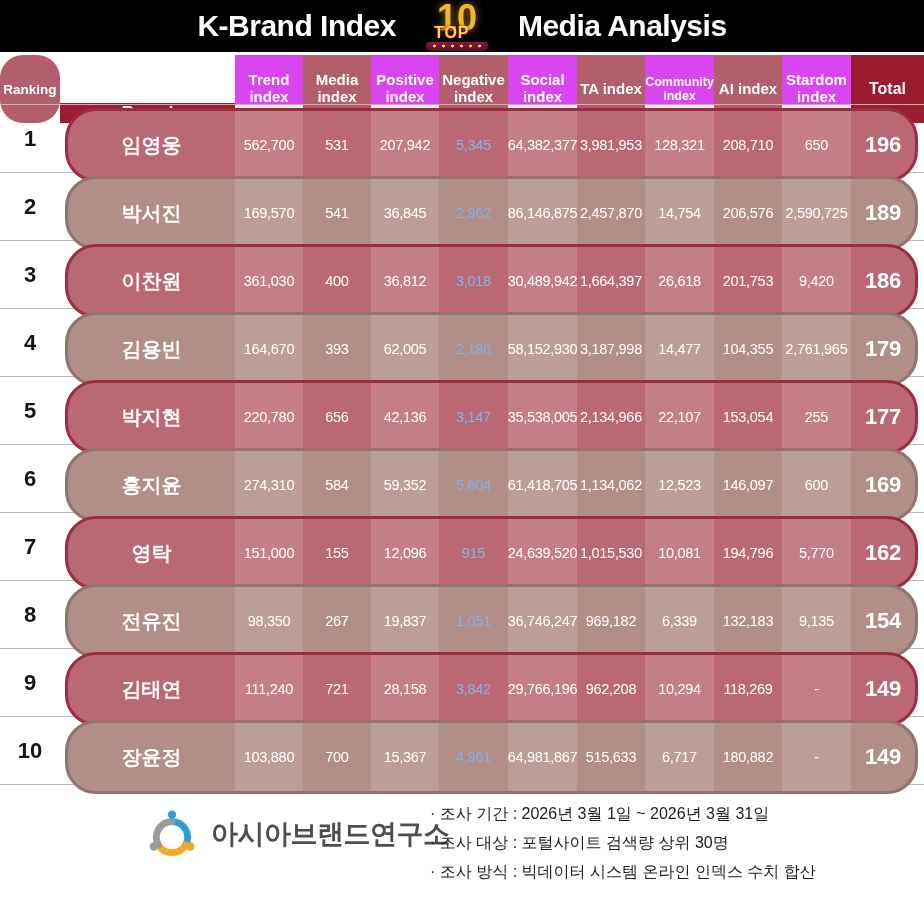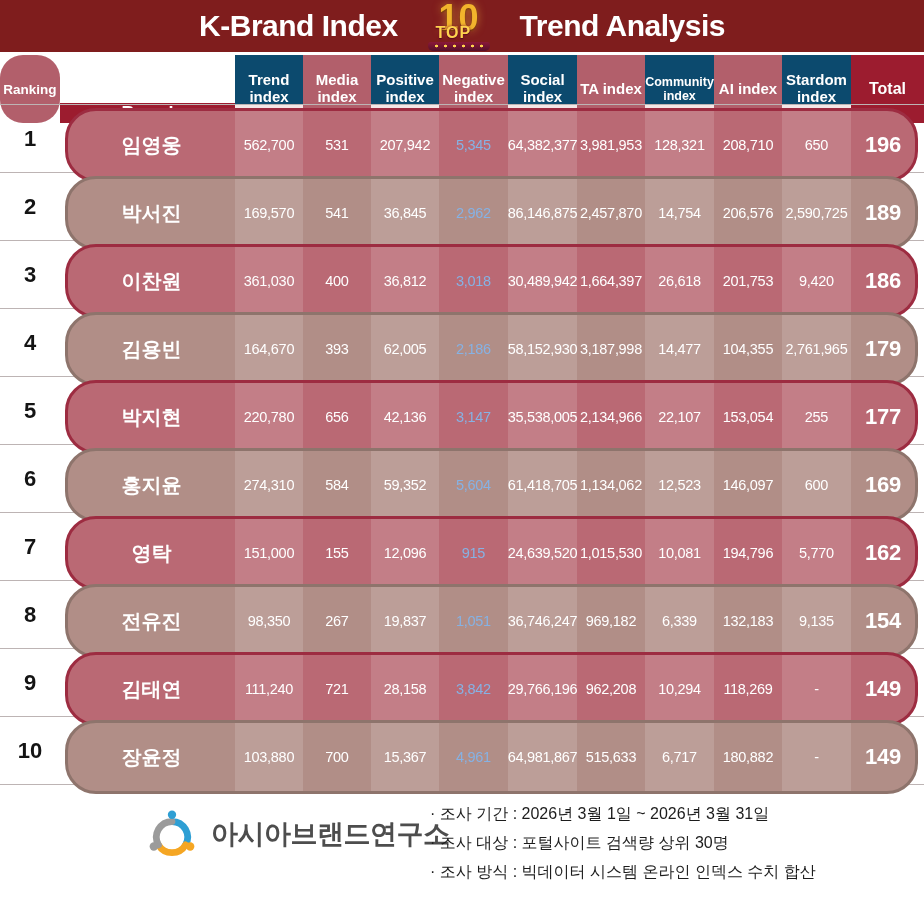--- a/index.html
+++ b/index.html
@@ -3,21 +3,21 @@
 <meta charset="utf-8">
 <style>
   html,body{margin:0;padding:0;}
   body{
     width:924px;height:900px;background:#ffffff;overflow:hidden;
     font-family:"Liberation Sans","DejaVu Sans",sans-serif;
     -webkit-font-smoothing:antialiased;
   }
   
   .titlebar{
-    height:52px;background:#7f1d1d;display:flex;align-items:center;
+    height:52px;background:#000000;display:flex;align-items:center;
     justify-content:center;gap:22px;color:#fff;
   }
   .title-text{font-size:30px;font-weight:800;letter-spacing:-0.5px;}
   .trophy{position:relative;width:78px;height:52px;flex:0 0 auto;}
   .tr-num{
     position:absolute;top:-3px;left:0;width:100%;text-align:center;
     font-size:36px;font-weight:800;color:#f2b42c;
     text-shadow:0 1px 2px #6e4000,0 0 8px rgba(255,205,70,.55);
   }
   .tr-top{
@@ -38,21 +38,21 @@
   
   .gap{height:3px;background:#ffffff;}
   .header-row{
     height:46px;display:grid;
     grid-template-columns:60px 175px 68px 68px 68px 69px 69px 68px 69px 68px 69px 1fr;
   }
   .h-cell{
     display:flex;align-items:center;justify-content:center;text-align:center;
     color:#fff;font-weight:700;font-size:15px;line-height:1.12;padding:0 1px;
   }
-  .h-light{background:#0c4a6e;}
+  .h-light{background:#d946ef;}
   .h-med{background:#b25f6b;}
   .h-dark{background:#9c1c2f;}
   .h-ranking{font-size:13.5px;border-radius:23px;}
   .h-brand{font-size:18px;margin-top:48px;}
   .h-community{font-size:12.5px;}
   .h-total{font-size:16px;}
   
   .tbody{position:relative;height:681px;border-top:1px solid #bdb4b4;}
   .stripe{position:absolute;top:0;bottom:0;background:#f4e7e7;z-index:0;}
   .rows{position:relative;z-index:1;}
@@ -88,21 +88,21 @@
 </head>
 <body>
 
 <div class="titlebar">
   <span class="title-text">K-Brand Index</span>
   <span class="trophy">
     <span class="tr-num">10</span>
     <span class="tr-top">TOP</span>
     <span class="tr-podium"></span>
   </span>
-  <span class="title-text">Trend Analysis</span>
+  <span class="title-text">Media Analysis</span>
 </div>
 
 <div class="gap"></div>
 
 <div class="header-row">
   <div class="h-cell h-med h-ranking">Ranking</div>
   <div class="h-cell h-dark h-brand">Brand</div>
   <div class="h-cell h-light">Trend index</div>
   <div class="h-cell h-med">Media index</div>
   <div class="h-cell h-light">Positive index</div>

